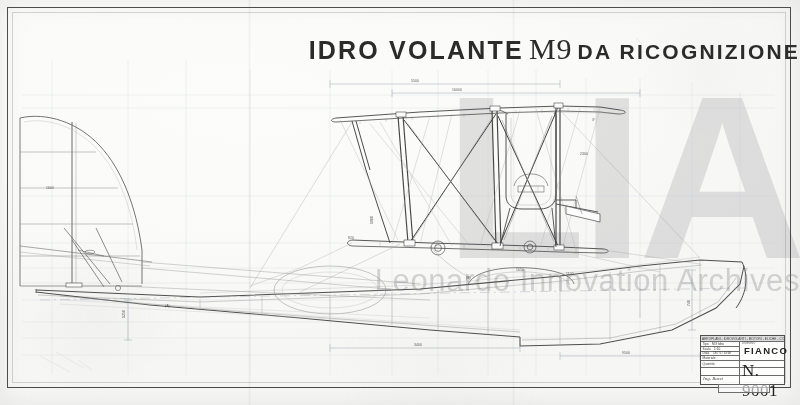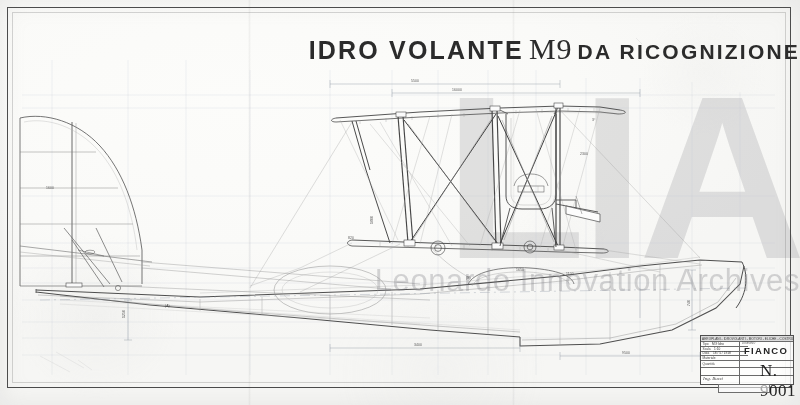--- a/index.html
+++ b/index.html
@@ -44,21 +44,21 @@
     font-size:25px;letter-spacing:2.2px;color:#2b2b2b;white-space:nowrap;}
   .dwg-title .mnum{font-family:"Liberation Serif",serif;font-weight:400;
     font-size:30px;letter-spacing:1px;padding:0 5px;}
   .dwg-title .small{font-size:21px;}
 
   
   .dwg-svg{position:absolute;left:0;top:0;}
 
   
   .tblock{position:absolute;background:rgba(255,255,255,.82);
-    border:1.1px solid #4e4e4e;padding-left:9px;}
+    border:1.1px solid #4e4e4e;}
   .tb-row{position:absolute;border-top:.6px solid #6b6b6b;left:0;right:0;}
   .tb-vline{position:absolute;border-left:.6px solid #6b6b6b;top:0;bottom:0;}
   .tb-hdr{position:absolute;font-size:3.1px;letter-spacing:.1px;color:#3a3a3a;
     white-space:nowrap;font-family:"Liberation Sans",sans-serif;}
   .tb-lbl{position:absolute;font-size:3.2px;color:#3f3f3f;white-space:nowrap;}
   .tb-fianco{position:absolute;font-family:"Liberation Sans",sans-serif;
     font-weight:700;font-size:9.5px;letter-spacing:1.3px;color:#252525;}
   .tb-sub{position:absolute;font-size:2.6px;color:#4a4a4a;letter-spacing:.2px;
     white-space:nowrap;}
   .tb-num{position:absolute;font-family:"Liberation Serif",serif;
@@ -429,21 +429,21 @@
     <div class="tb-lbl" style="left:1.5px;top:20px;">Materiale</div>
     <div class="tb-lbl" style="left:1.5px;top:26px;">Quantità</div>
 
     <div class="tb-sign" style="left:2px;top:39.5px;">Ing. Buzzi</div>
 
     <div class="tb-sub" style="left:41px;top:5.6px;">DISEGNO</div>
     <div class="tb-fianco" style="left:43px;top:9px;">FIANCO</div>
 
     <div class="tb-vline" style="left:38px;top:24px;bottom:0;"></div>
 
-    <div class="tb-num" style="left:41px;top:25px;margin-left:18px;">N. 9001</div>
+    <div class="tb-num" style="left:41px;top:25px;">N. 9001</div>
   </div>
 
   <div style="position:absolute;left:718px;top:384px;width:50px;height:7px;
               border:.7px solid #6e6e6e;background:rgba(255,255,255,.6);"></div>
 
   <div class="edge-shadow" style="inset:0;
        box-shadow:inset 0 0 26px rgba(150,150,150,.16);"></div>
 
 </div>
 

